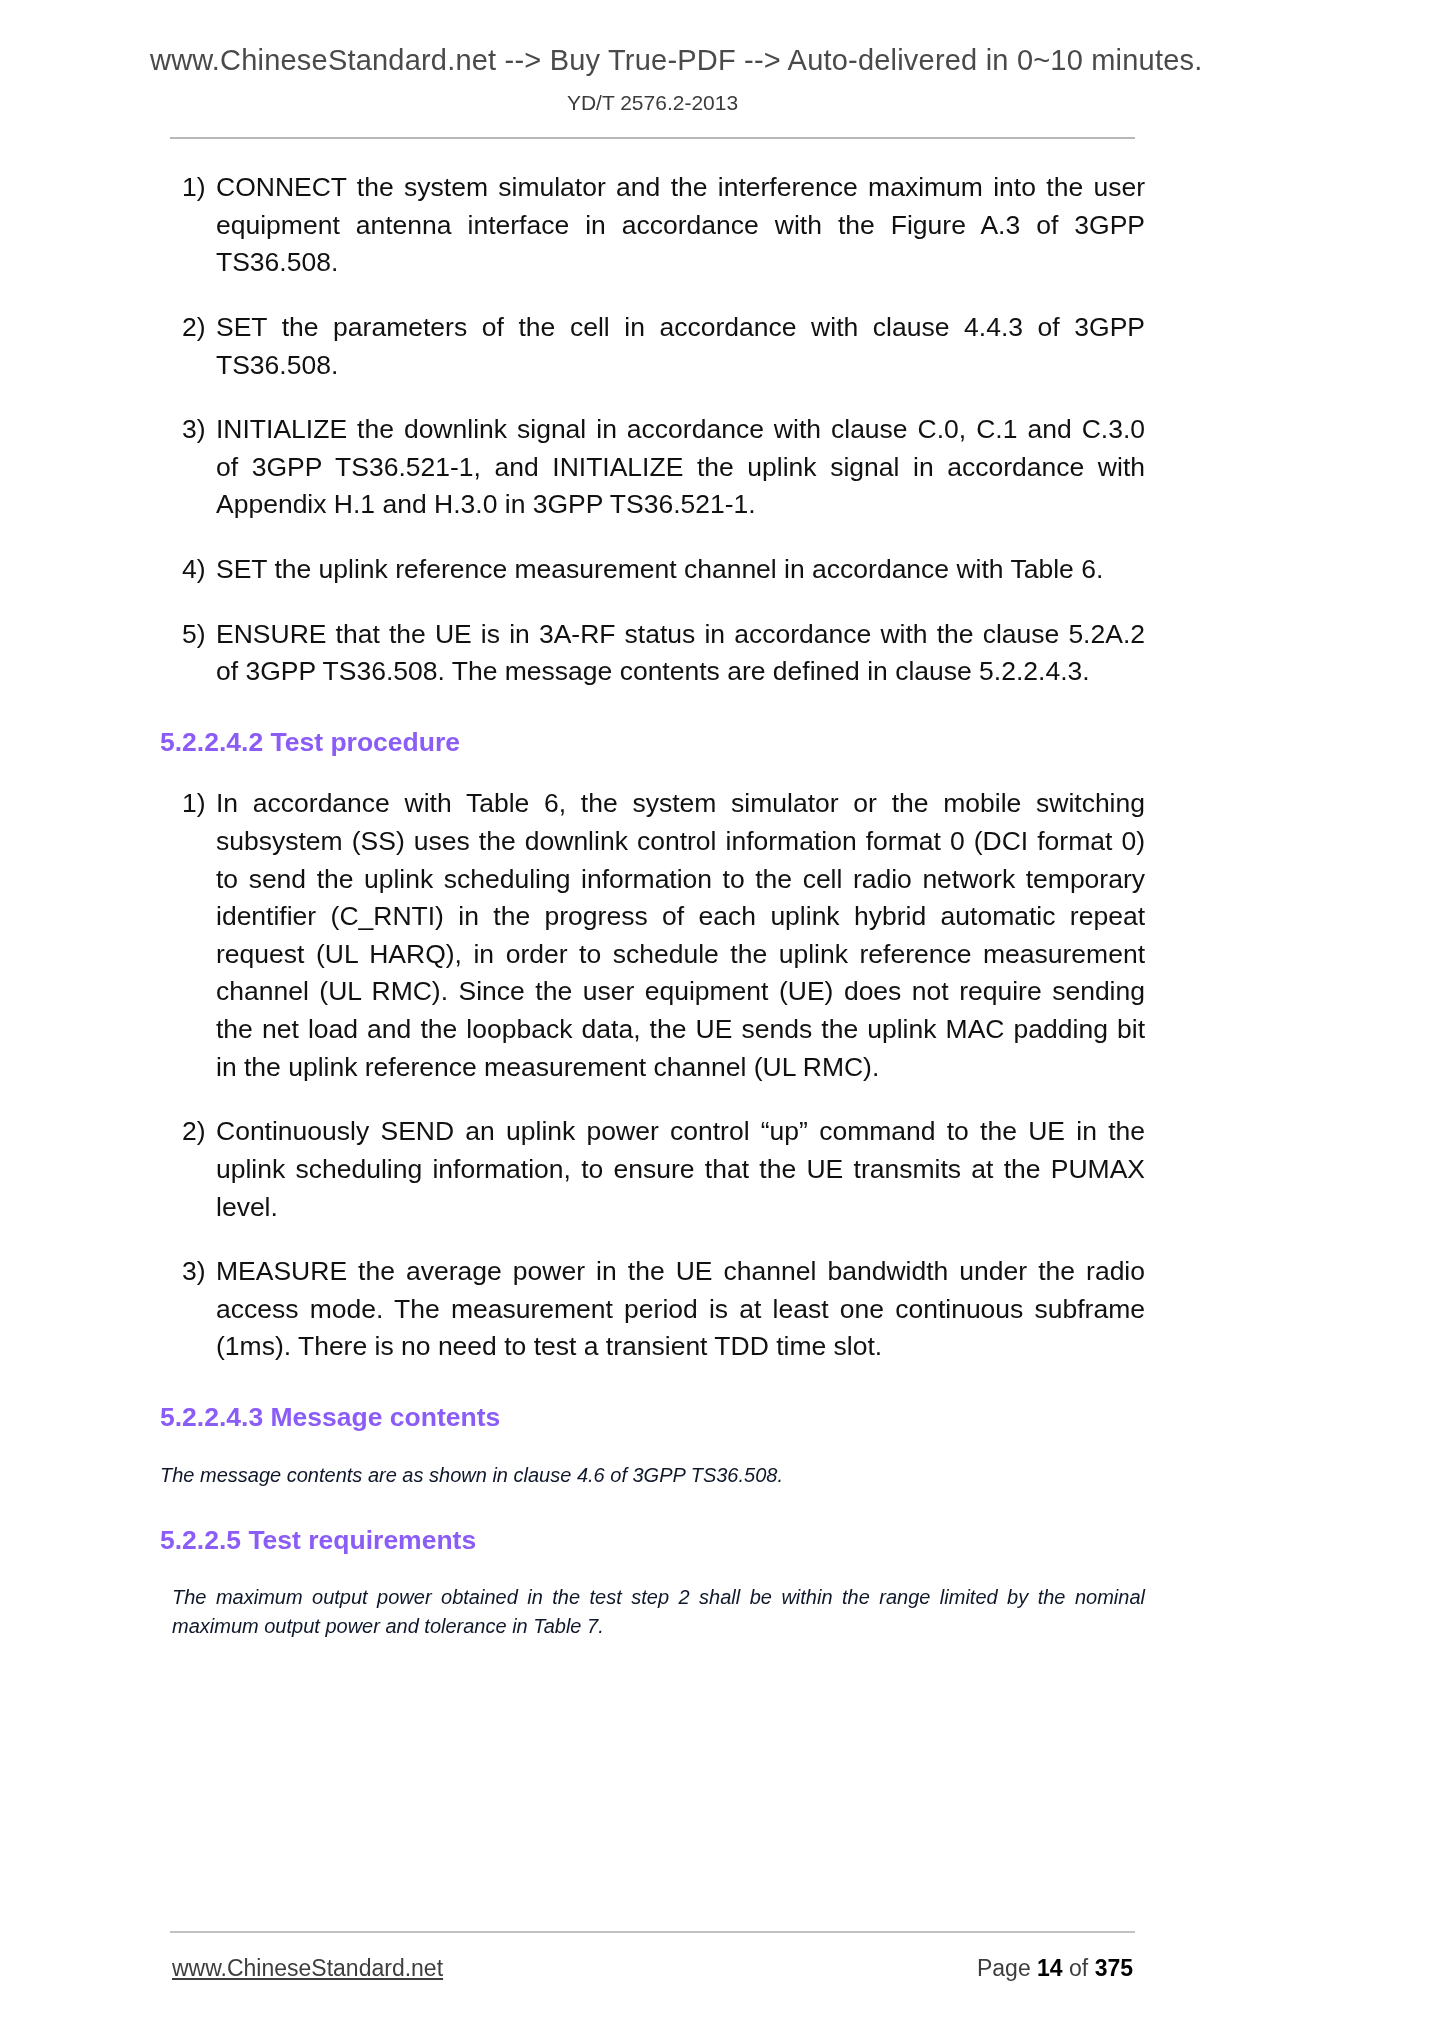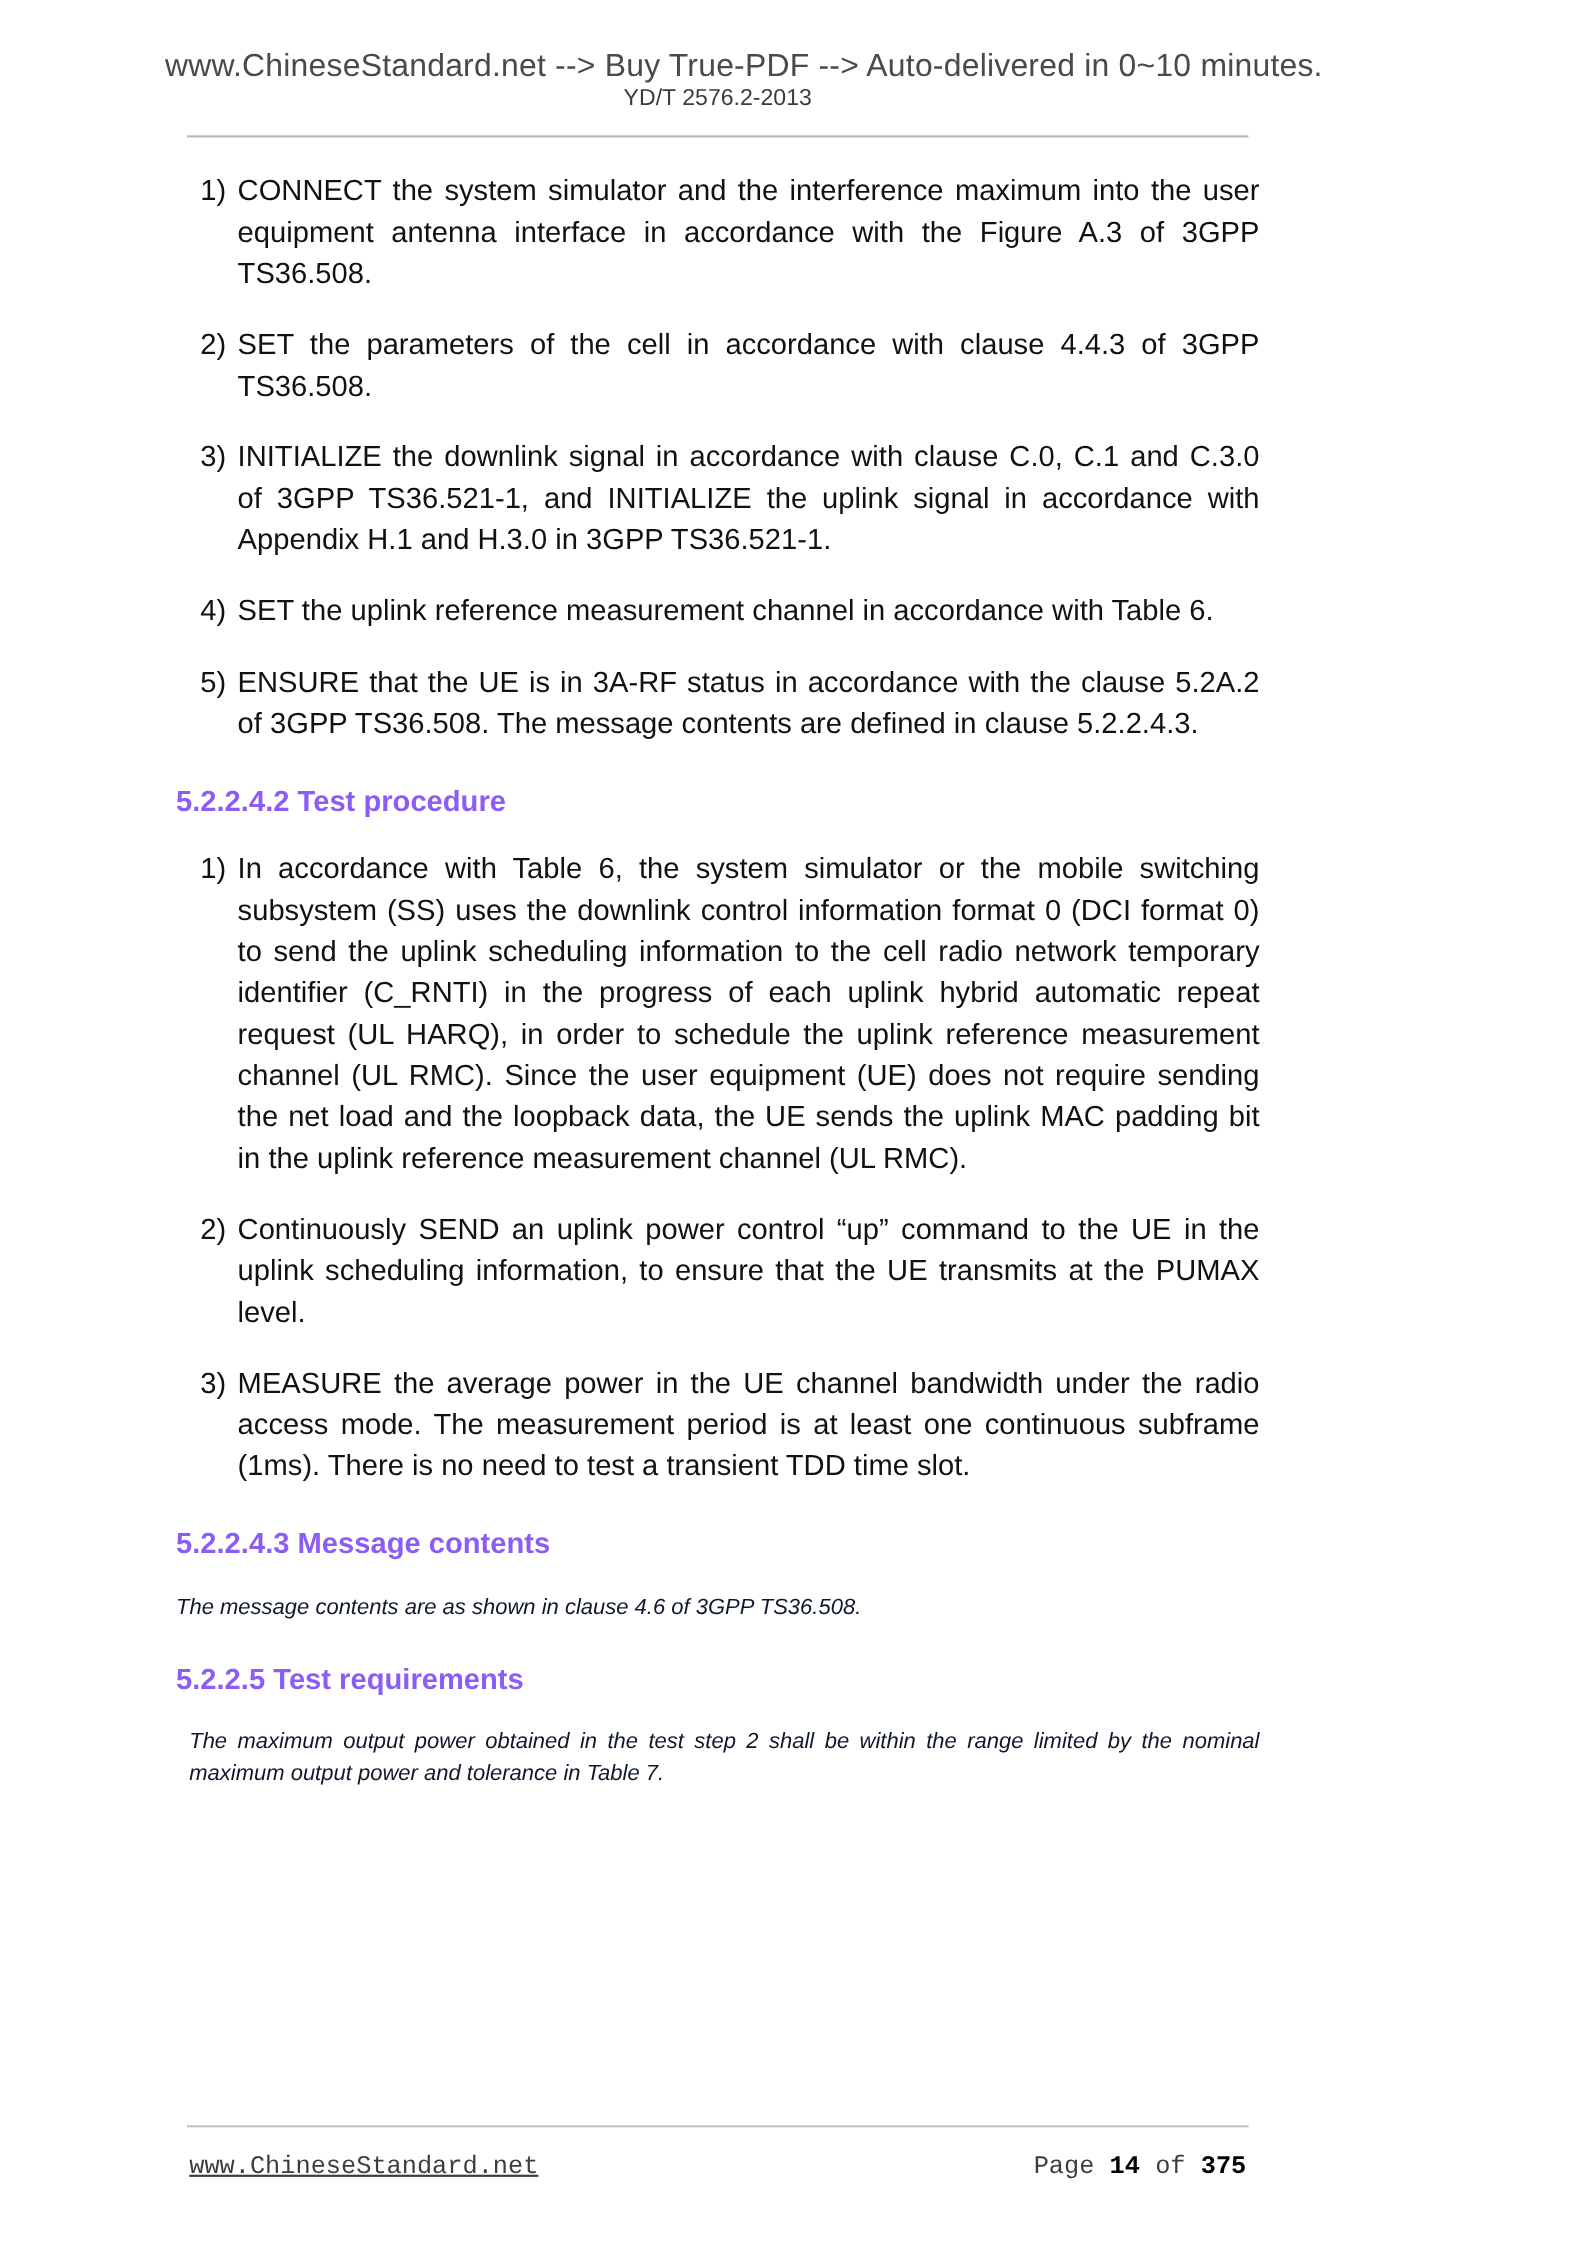--- a/index.html
+++ b/index.html
@@ -29,20 +29,21 @@
     font-size: 29px;
     color: #4a4a4a;
     letter-spacing: 0.2px;
     padding-top: 44px;
     white-space: nowrap;
   }
   .doc-code {
     text-align: center;
     font-size: 21px;
     color: #3c3c3c;
+    margin-top: 14px;
   }
   .header-rule {
     border-top: 2px solid #b8b8b8;
     margin-top: 22px;
     margin-left: 20px;
     margin-right: 20px;
   }
 
   
   .content {
@@ -119,21 +120,20 @@
     margin-right: 20px;
     margin-bottom: 22px;
   }
   .footer-row {
     display: flex;
     justify-content: space-between;
     align-items: flex-start;
     padding: 0 22px;
     font-size: 23px;
     color: #3d3d3d;
-    font-family: Liberation Mono, monospace;
   }
   .footer-link {
     text-decoration: underline;
     color: #3d3d3d;
   }
   .footer-page .num {
     font-weight: bold;
     color: #000;
   }
 </style>

